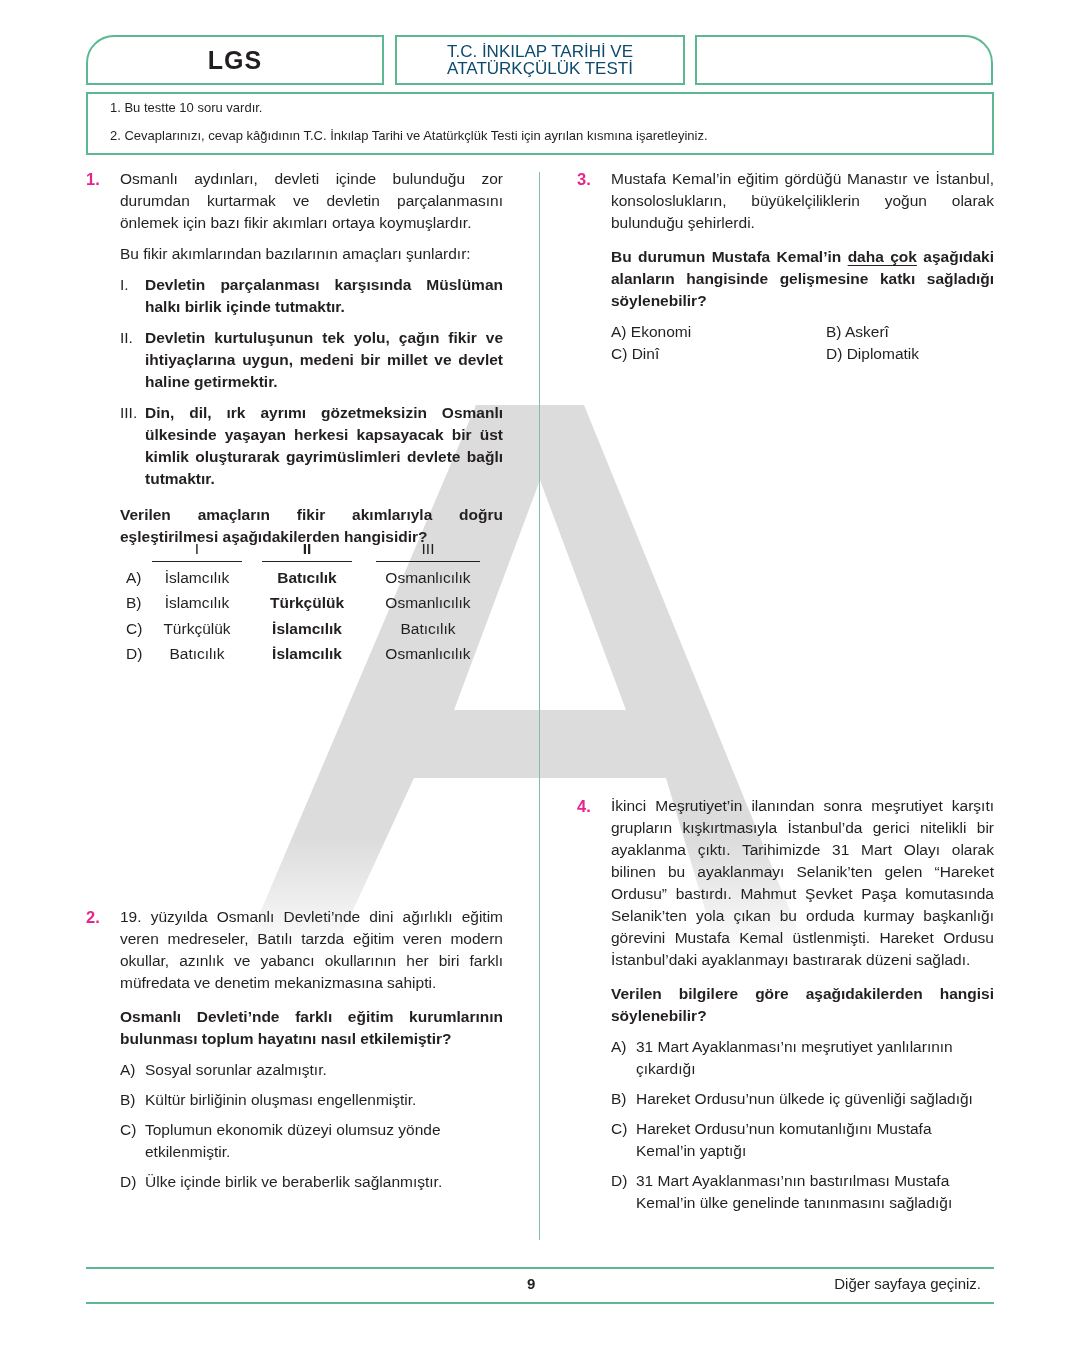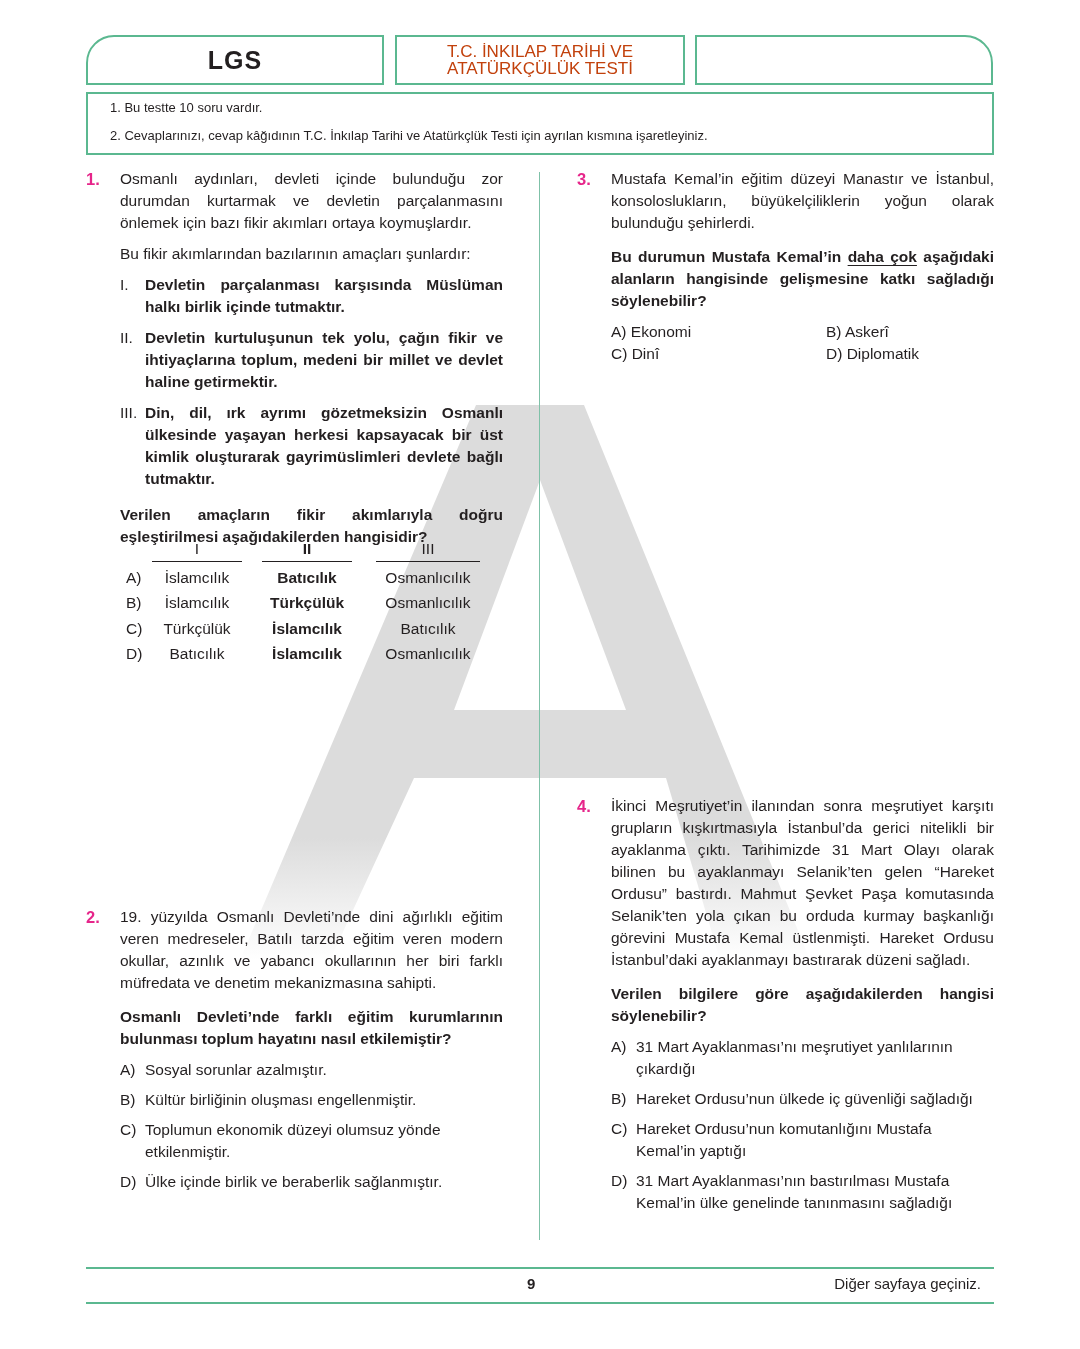--- a/index.html
+++ b/index.html
@@ -9,21 +9,21 @@
     .watermark { position: absolute; left: 0; top: 0; width: 1080px; height: 1349px; pointer-events: none; z-index: 0; }
 
     .page { position: absolute; left: 0; top: 0; width: 1080px; height: 1349px; z-index: 1; }
 
     
     .hbox { position: absolute; top: 35px; height: 50px; border: 2px solid #5bb890; display: flex; align-items: center; justify-content: center; text-align: center; background: transparent; }
     .hbox-left { left: 86px; width: 298px; border-top-left-radius: 28px; }
     .hbox-mid { left: 395px; width: 290px; }
     .hbox-right { left: 695px; width: 298px; border-top-right-radius: 28px; }
     .lgs { font-size: 25px; font-weight: bold; letter-spacing: 1px; color: #231f20; }
-    .test-title { font-size: 17px; line-height: 17px; color: #c2410c; }
+    .test-title { font-size: 17px; line-height: 17px; color: #0c4a6e; }
 
     .instructions { position: absolute; left: 86px; top: 92px; width: 908px; height: 63px; border: 2px solid #5bb890; padding: 6px 22px; font-size: 13px; color: #231f20; }
     .instructions div { height: 28px; line-height: 16px; }
 
     .divider { position: absolute; left: 539px; top: 172px; width: 1px; height: 1068px; background: #7fc1a8; }
 
     .q { position: absolute; font-size: 15.5px; line-height: 22px; color: #231f20; }
     .qnum { position: absolute; left: -34px; top: 0; color: #e6258a; font-weight: bold; font-size: 16.5px; }
     .para { text-align: justify; text-align-last: left; }
     .bold { font-weight: bold; }
@@ -94,21 +94,21 @@
     <div class="para">Osmanlı aydınları, devleti içinde bulunduğu zor durumdan kurtarmak ve devletin parçalanmasını önlemek için bazı fikir akımları ortaya koymuşlardır.</div>
     <div class="gap"></div>
     <div>Bu fikir akımlarından bazılarının amaçları şunlardır:</div>
     <div class="gap"></div>
     <div class="item">
       <span class="rn">I.</span>
       <span class="tx">Devletin parçalanması karşısında Müslüman halkı birlik içinde tutmaktır.</span>
     </div>
     <div class="item" style="margin-top:8px;">
       <span class="rn">II.</span>
-      <span class="tx">Devletin kurtuluşunun tek yolu, çağın fikir ve ihtiyaçlarına toplum, medeni bir millet ve devlet haline getirmektir.</span>
+      <span class="tx">Devletin kurtuluşunun tek yolu, çağın fikir ve ihtiyaçlarına uygun, medeni bir millet ve devlet haline getirmektir.</span>
     </div>
     <div class="item" style="margin-top:8px;">
       <span class="rn">III.</span>
       <span class="tx">Din, dil, ırk ayrımı gözetmeksizin Osmanlı ülkesinde yaşayan herkesi kapsayacak bir üst kimlik oluşturarak gayrimüslimleri devlete bağlı tutmaktır.</span>
     </div>
     <div style="height:5px;"></div>
     <div class="para bold">Verilen amaçların fikir akımlarıyla doğru eşleştirilmesi aşağıdakilerden hangisidir?</div>
   </div>
 
   <div class="mtable">
@@ -163,21 +163,21 @@
       <span class="ot">Toplumun ekonomik düzeyi olumsuz yönde etkilenmiştir.</span>
     </div>
     <div class="opt">
       <span class="ol">D)</span>
       <span class="ot">Ülke içinde birlik ve beraberlik sağlanmıştır.</span>
     </div>
   </div>
 
   <div class="q" style="left:611px; top:168px; width:383px;">
     <span class="qnum">3.</span>
-    <div class="para">Mustafa Kemal’in eğitim düzeyi Manastır ve İstanbul, konsoloslukların, büyükelçiliklerin yoğun olarak bulunduğu şehirlerdi.</div>
+    <div class="para">Mustafa Kemal’in eğitim gördüğü Manastır ve İstanbul, konsoloslukların, büyükelçiliklerin yoğun olarak bulunduğu şehirlerdi.</div>
     <div class="gap-l"></div>
     <div class="para bold"><span>Bu durumun Mustafa Kemal’in </span><span class="u">daha çok</span><span> aşağıdaki alanların hangisinde gelişmesine katkı sağladığı söylenebilir?</span></div>
     <div class="gap"></div>
     <div class="opt2col">
       <div><span>A)</span> <span>Ekonomi</span></div>
       <div><span>B)</span> <span>Askerî</span></div>
       <div><span>C)</span> <span>Dinî</span></div>
       <div><span>D)</span> <span>Diplomatik</span></div>
     </div>
   </div>

